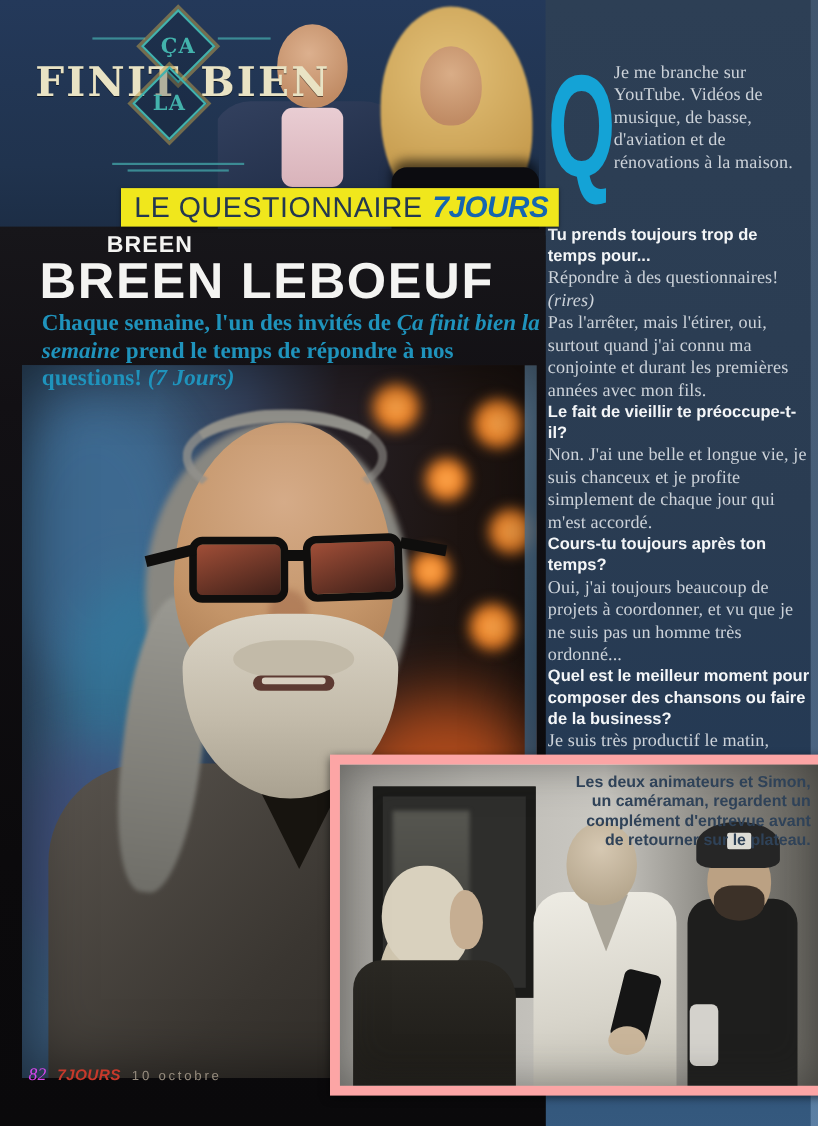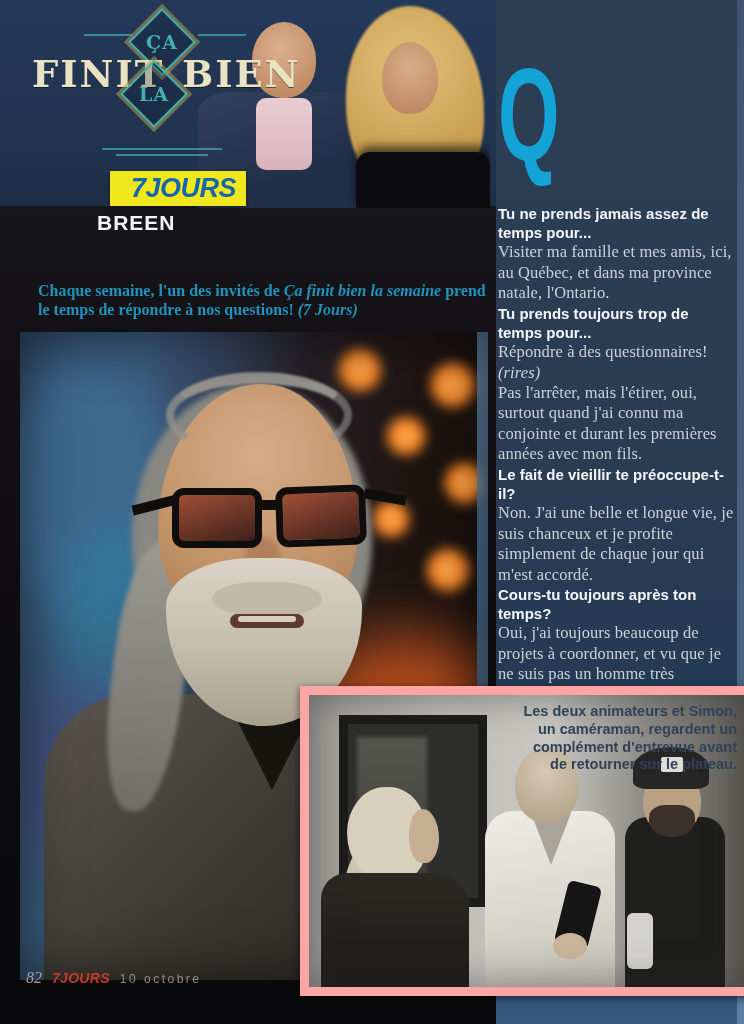--- a/index.html
+++ b/index.html
@@ -58,21 +58,21 @@
   .banner { position:absolute; left:110px; top:171px; height:35px; z-index:5;
     background:#f0e71c; display:flex; align-items:center; padding:0 10px 0 12px;
     box-shadow:0 1px 3px rgba(0,0,0,.5); }
   .banner .lbl { color:#233850; font-size:26px; letter-spacing:.5px; }
   .banner .brand { color:#1565b0; font-size:27px; font-weight:800; font-style:italic; margin-left:9px; letter-spacing:-.5px; }
 
   
   .avec { position:absolute; left:97px; top:211px; color:#f4f4f2; font-size:21px; font-weight:800; letter-spacing:1px; z-index:4; }
   .name { position:absolute; left:36px; top:228px; color:#f4f4f2; font-size:46px; font-weight:800; letter-spacing:1.5px; z-index:4; }
   .intro { position:absolute; left:38px; top:281px; width:456px; z-index:4;
-    font-family:"Liberation Serif", serif; font-weight:bold; color:#1f93bc; font-size:16px; line-height:1.2; }
+    font-family:"Liberation Serif", serif; font-weight:bold; color:#1f93bc; font-size:21px; line-height:1.2; }
   .intro em { font-style:italic; }
 
   
   .main-photo { position:absolute; left:20px; top:332px; width:468px; height:648px; overflow:hidden; z-index:3;
     background:linear-gradient(100deg,#33516f 0%,#3a5a7a 22%,#33405a 36%,#262026 50%,#1d1411 72%,#160f0c 100%); }
   .main-photo div { position:absolute; }
   .blob { filter:blur(22px); border-radius:50%; }
   .b-blue1 { left:-24px; top:30px; width:180px; height:260px; background:#3f6d95; opacity:.85; }
   .b-teal  { left:40px; top:190px; width:130px; height:210px; background:#2f7da0; opacity:.6; }
   .b-purp  { left:-14px; top:340px; width:170px; height:200px; background:#45477a; opacity:.5; }
@@ -167,21 +167,21 @@
   .bs-cap { left:324px; top:52px; width:76px; height:42px; border-radius:50% 50% 18% 18%;
     background:#262626; }
   .bs-cap-logo { left:352px; top:62px; width:22px; height:15px; border-radius:2px; background:#dddcd6; }
   .bs-bottle { left:318px; top:218px; width:26px; height:56px; border-radius:6px; background:#d4d2cc; }
   .bs-vign { left:0; top:0; width:100%; height:100%; box-shadow:inset 0 0 40px rgba(40,40,38,.5); }
   .bs-caption { position:absolute; right:10px; top:8px; width:216px; text-align:right;
     font-size:14.5px; line-height:1.23; font-weight:bold; color:#2f4258; z-index:3; }
 
   
   .footer { position:absolute; left:26px; top:969px; display:flex; align-items:baseline; gap:10px; z-index:7; }
-  .f-page { font-family:"Liberation Serif", serif; font-style:italic; font-size:16px; color:#a3a3a3; }
+  .f-page { font-family:"Liberation Serif", serif; font-style:italic; font-size:16px; color:#d946ef; }
   .f-brand { font-size:14px; font-weight:800; font-style:italic; color:#c8392b; letter-spacing:.3px; }
   .f-date { font-size:12px; color:#968c7e; letter-spacing:2.5px; }
 </style>
 </head>
 <body>
 
 <div class="page">
 
   <div class="top-band"></div>
   <div class="right-col"></div>
@@ -205,24 +205,26 @@
     <div class="word w-finit">FINIT</div>
     <div class="word w-bien">BIEN</div>
     <div class="diamond d2">
         <span>LA</span>
       </div>
     <div class="deco l3"></div>
     <div class="deco l4"></div>
   </div>
 
   <div class="banner">
+    <span class="lbl">LE QUESTIONNAIRE</span>
     <span class="brand">7JOURS</span>
   </div>
 
   <div class="avec">BREEN</div>
+  <div class="name">BREEN LEBOEUF</div>
   <div class="intro"><span>Chaque semaine, l'un des invités de </span><em>Ça finit bien la semaine</em><span> prend le temps de répondre à nos questions! </span><em>(7 Jours)</em></div>
 
   <div class="main-photo">
     <div class="blob b-blue1"></div>
     <div class="blob b-teal"></div>
     <div class="blob b-purp"></div>
     <div class="bokeh k1"></div>
     <div class="bokeh k2"></div>
     <div class="bokeh k3"></div>
     <div class="bokeh k4"></div>
@@ -249,24 +251,21 @@
     <div class="mustache"></div>
     <div class="mouth"></div>
     <div class="teeth"></div>
     <div class="mp-strip"></div>
     <div class="vignette"></div>
   </div>
 
   <div class="qa">
     <div class="qa-first">
       <span class="dropcap">Q</span>
-    </div>
-    <div>
-      <p class="q">Tu ne prends jamais assez de temps pour...</p>
-      <p class="a">Visiter ma famille et mes amis, ici, au Québec, et dans ma province natale, l'Ontario.</p>
+      <p class="a">Je me branche sur YouTube. Vidéos de musique, de basse, d'aviation et de rénovations à la maison.</p>
     </div>
     <div>
       <p class="q">Tu prends toujours trop de temps pour...</p>
       <p class="a">Répondre à des questionnaires!</p>
       <p class="a"><em>(rires)</em></p>
     </div>
     <div>
       <p class="a">Pas l'arrêter, mais l'étirer, oui, surtout quand j'ai connu ma conjointe et durant les premières années avec mon fils.</p>
     </div>
     <div>

